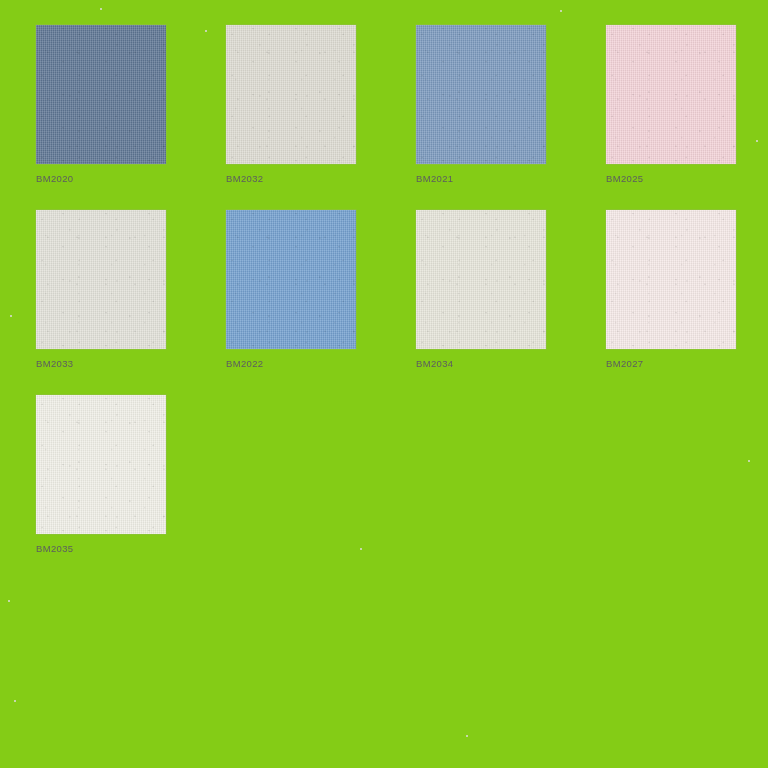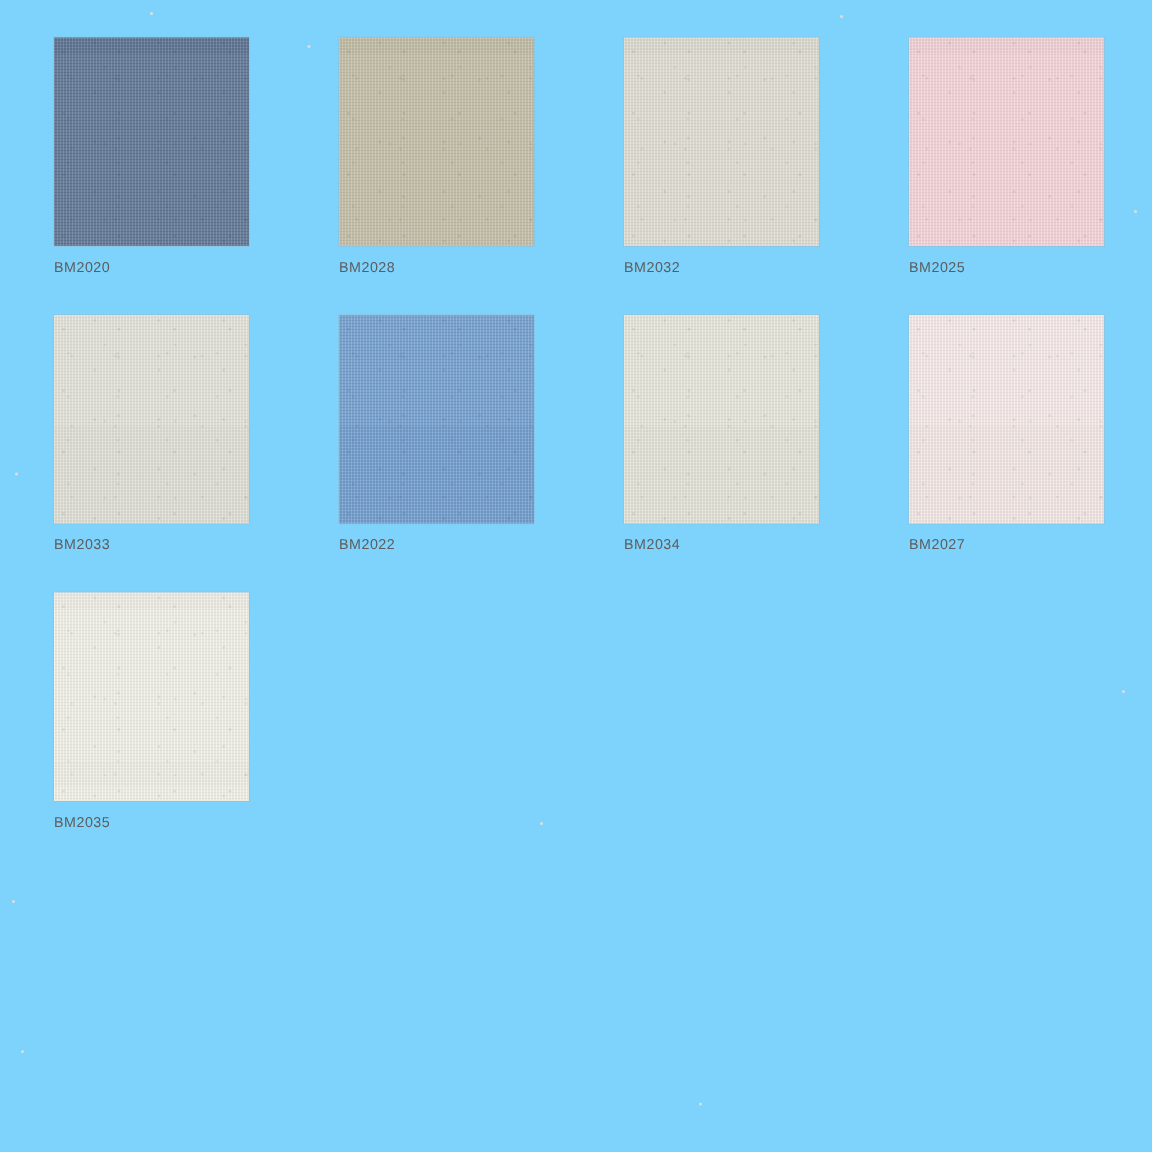--- a/index.html
+++ b/index.html
@@ -9,21 +9,21 @@
     height: 768px;
     background: #ffffff;
     font-family: "Liberation Sans", sans-serif;
     overflow: hidden;
   }
 
   #swatch-chart {
     position: relative;
     width: 768px;
     height: 768px;
-    background: #7dd3fc;
+    background: #84cc16;
   }
 
   .swatch-grid {
     position: absolute;
     left: 36px;
     top: 25px;
     width: 700px;
     display: grid;
     grid-template-columns: repeat(4, 190px);
     grid-template-rows: repeat(4, 185px);
@@ -105,30 +105,30 @@
   <div class="page-speck" style="left:466px;top:735px;width:2px;height:2px;"></div>
 
   <div class="swatch-grid">
 
     <div class="swatch-cell">
       <div class="swatch-chip" style="background-color: rgb(95, 118, 148);"></div>
       <div class="swatch-label">BM2020</div>
     </div>
 
 
-    <div class="swatch-cell">
-      <div class="swatch-chip" style="background-color: rgb(195, 190, 166);"></div>
-      <div class="swatch-label">BM2028</div>
-    </div>
 
     <div class="swatch-cell">
       <div class="swatch-chip" style="background-color: rgb(222, 220, 210);"></div>
       <div class="swatch-label">BM2032</div>
     </div>
 
+    <div class="swatch-cell">
+      <div class="swatch-chip" style="background-color: rgb(124, 154, 190);"></div>
+      <div class="swatch-label">BM2021</div>
+    </div>
 
     <div class="swatch-cell">
       <div class="swatch-chip" style="background-color: rgb(243, 211, 216);"></div>
       <div class="swatch-label">BM2025</div>
     </div>
 
 
     <div class="swatch-cell">
       <div class="swatch-chip" style="background-color: rgb(226, 225, 217);"></div>
       <div class="swatch-label">BM2033</div>

